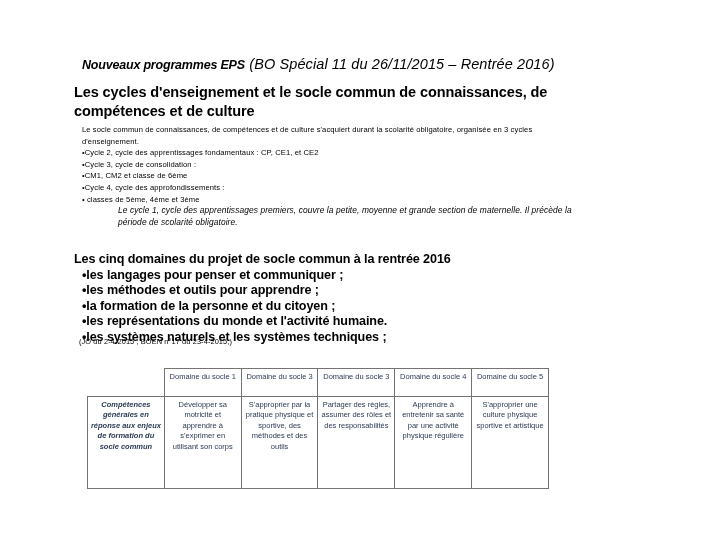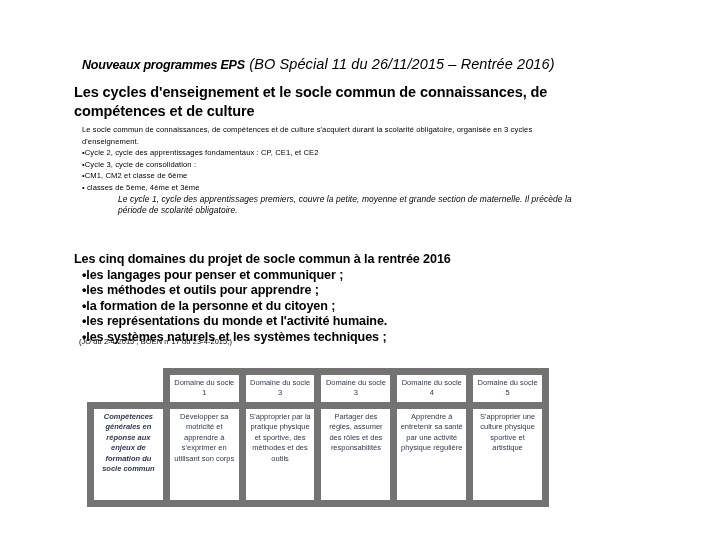--- a/index.html
+++ b/index.html
@@ -105,21 +105,21 @@
     left: 87px;
     top: 368px;
     width: 462px;
     border-collapse: collapse;
     table-layout: fixed;
     color: #2b3a52;
     font-size: 7.5px;
     line-height: 10.4px;
   }
   .socle-table td {
-    border: 7px solid #737373;
+    border: 1px solid #737373;
     text-align: center;
     vertical-align: top;
     padding: 3px 2px 2px 2px;
   }
   .socle-table tr.head-row td {
     height: 22px;
     padding-top: 3px;
   }
   .socle-table tr.body-row td {
     height: 86px;
@@ -143,20 +143,21 @@
     <span class="title-rest">(BO Spécial 11 du 26/11/2015  –  Rentrée 2016)</span>
   </div>
 
   <div class="heading-1">Les cycles d'enseignement et le socle commun de connaissances, de compétences et de culture</div>
 
   <div class="small-block">
     <p>Le socle commun de connaissances, de compétences et de culture s'acquiert durant la scolarité obligatoire, organisée en 3 cycles d'enseignement.</p>
     <p class="bullet-line">•Cycle 2, cycle des apprentissages fondamentaux : CP, CE1, et CE2</p>
     <p class="bullet-line">•Cycle 3, cycle de consolidation :</p>
     <p class="bullet-line">•CM1, CM2 et classe de 6ème</p>
+    <p class="bullet-line">•Cycle 4, cycle des approfondissements :</p>
     <p class="bullet-line">• classes de 5ème, 4ème et 3ème</p>
     <p class="ital">Le cycle 1, cycle des apprentissages premiers, couvre la petite, moyenne et grande section de maternelle. Il précède la période de scolarité obligatoire.</p>
   </div>
 
   <div class="heading-2">
     <p class="b-row" style="padding-left:0">Les cinq domaines du projet de socle commun à la rentrée 2016</p>
     <p class="b-row">•les langages pour penser et communiquer ;</p>
     <p class="b-row">•les méthodes et outils pour apprendre ;</p>
     <p class="b-row">•la formation de la personne et du citoyen ;</p>
     <p class="b-row">•les représentations du monde et l'activité humaine.</p>

